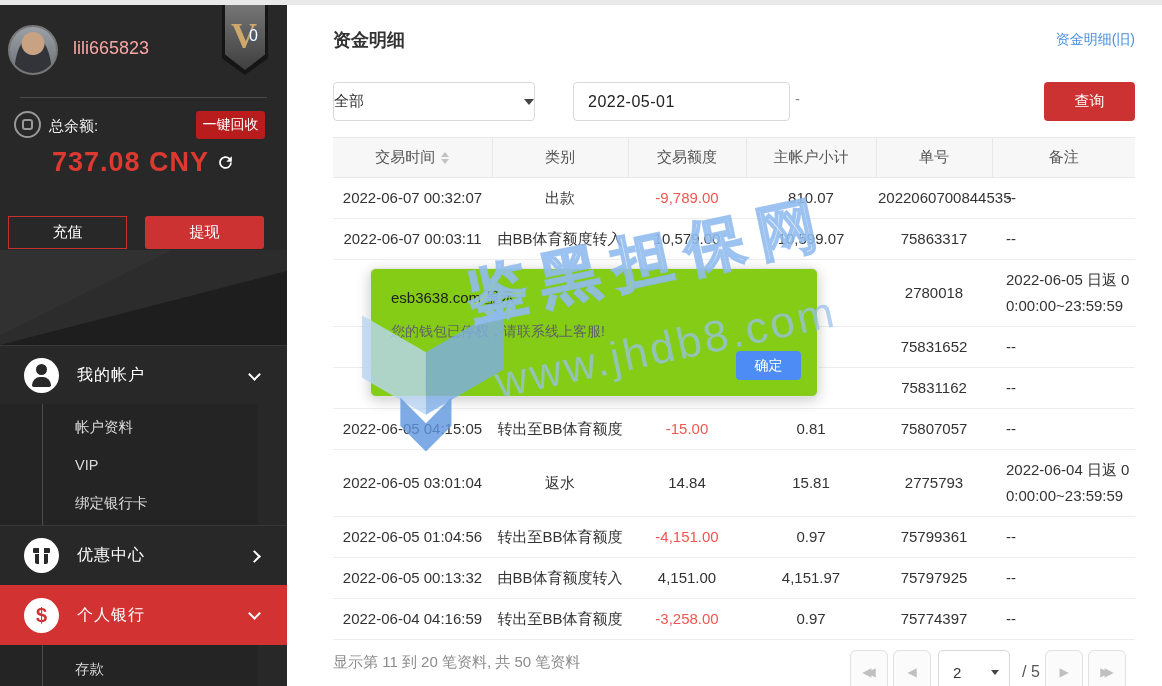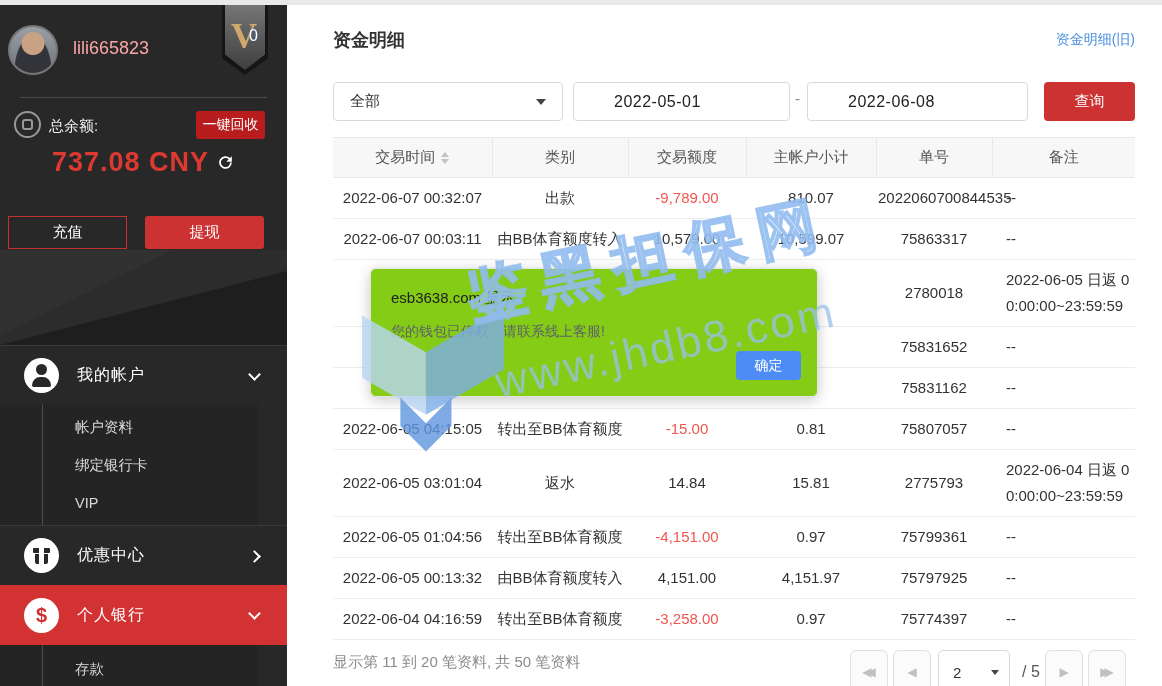--- a/index.html
+++ b/index.html
@@ -61,25 +61,25 @@
 
   .submenu { position:absolute; left:0; width:258px; background:#242424; }
   .submenu::before { content:''; position:absolute; left:42px; top:0; bottom:0; width:1px; background:#4d4d4d; }
   .submenu-item { height:38px; line-height:38px; padding-left:75px; font-size:14.5px; color:#d8d8d8; cursor:pointer; }
 
   
   .main { position:absolute; left:287px; top:5px; width:875px; height:681px; background:#fff; z-index:1; }
   .page-title { position:absolute; left:46px; top:23px; font-size:18px; font-weight:bold; color:#333; }
   .old-link { position:absolute; right:27px; top:26px; font-size:14px; color:#4b8fdd; cursor:pointer; }
 
-  .select-box { position:absolute; left:46px; top:77px; width:230px; height:39px; border:1px solid #d9d9d9; border-radius:4px;
-                display:flex; align-items:center; padding:0 16px; font-size:15px; color:#333; cursor:pointer; background:#fff; }
+  .select-box { position:absolute; left:46px; top:77px; width:202px; height:39px; border:1px solid #d9d9d9; border-radius:4px;
+                display:flex; align-items:center; padding:0 0; font-size:15px; color:#333; cursor:pointer; background:#fff; }
   .select-caret { margin-left:auto; width:0; height:0; border-left:5px solid transparent; border-right:5px solid transparent; border-top:6px solid #444; }
   .date-input { position:absolute; top:77px; height:39px; border:1px solid #d9d9d9; border-radius:4px; background:#fff;
-                display:flex; align-items:center; padding-left:40px; font-size:16px; color:#222; letter-spacing:0.5px; cursor:text; }
+                display:flex; align-items:center; padding-left:14px; font-size:16px; color:#222; letter-spacing:0.5px; cursor:text; }
   .date-from { left:286px; width:217px; }
   .date-to   { left:520px; width:221px; }
   .date-dash { position:absolute; left:508px; top:85px; font-size:15px; color:#888; }
   .search-btn { position:absolute; left:757px; top:77px; width:91px; height:39px; background:#cd3232; color:#fff; border:none;
                 border-radius:4px; font-size:15px; cursor:pointer; font-family:inherit; }
 
   table.tx { position:absolute; left:46px; top:132px; width:802px; border-collapse:collapse; table-layout:fixed; }
   table.tx th { height:40px; background:#f7f7f7; border-top:1px solid #e8e8e8; border-bottom:1px solid #e8e8e8;
                 font-weight:normal; font-size:15px; color:#555; text-align:center; }
   table.tx th + th { border-left:1px solid #e8e8e8; }
@@ -153,22 +153,22 @@
 
   <div class="geo"></div>
 
   <div class="menu-item" style="top:345px; height:59px;">
     <span class="icon-disc icon-person"></span>
     <span class="menu-label">我的帐户</span>
     <span class="chev chev-down"></span>
   </div>
   <div class="submenu" style="top:404px; height:121px; padding-top:4px;">
     <div class="submenu-item">帐户资料</div>
+    <div class="submenu-item">VIP</div>
     <div class="submenu-item">绑定银行卡</div>
-    <div class="submenu-item">VIP</div>
   </div>
   <div class="menu-item" style="top:525px;">
     <span class="icon-disc icon-gift"></span>
     <span class="menu-label">优惠中心</span>
     <span class="chev chev-right"></span>
   </div>
   <div class="menu-item active" style="top:585px;">
     <span class="icon-disc icon-dollar">$</span>
     <span class="menu-label">个人银行</span>
     <span class="chev chev-down"></span>
@@ -181,21 +181,20 @@
 <main class="main">
   <div class="page-title">资金明细</div>
   <a class="old-link">资金明细(旧)</a>
 
   <div class="select-box">
     <span>全部</span>
     <span class="select-caret"></span>
   </div>
   <div class="date-input date-from">2022-05-01</div>
   <span class="date-dash">-</span>
-  <div class="date-input date-to">2022-06-08</div>
   <button class="search-btn">查询</button>
 
   <table class="tx">
     <colgroup>
       <col style="width:159px">
         <col style="width:136px">
         <col style="width:118px">
       <col style="width:130px">
         <col style="width:116px">
         <col style="width:143px">

